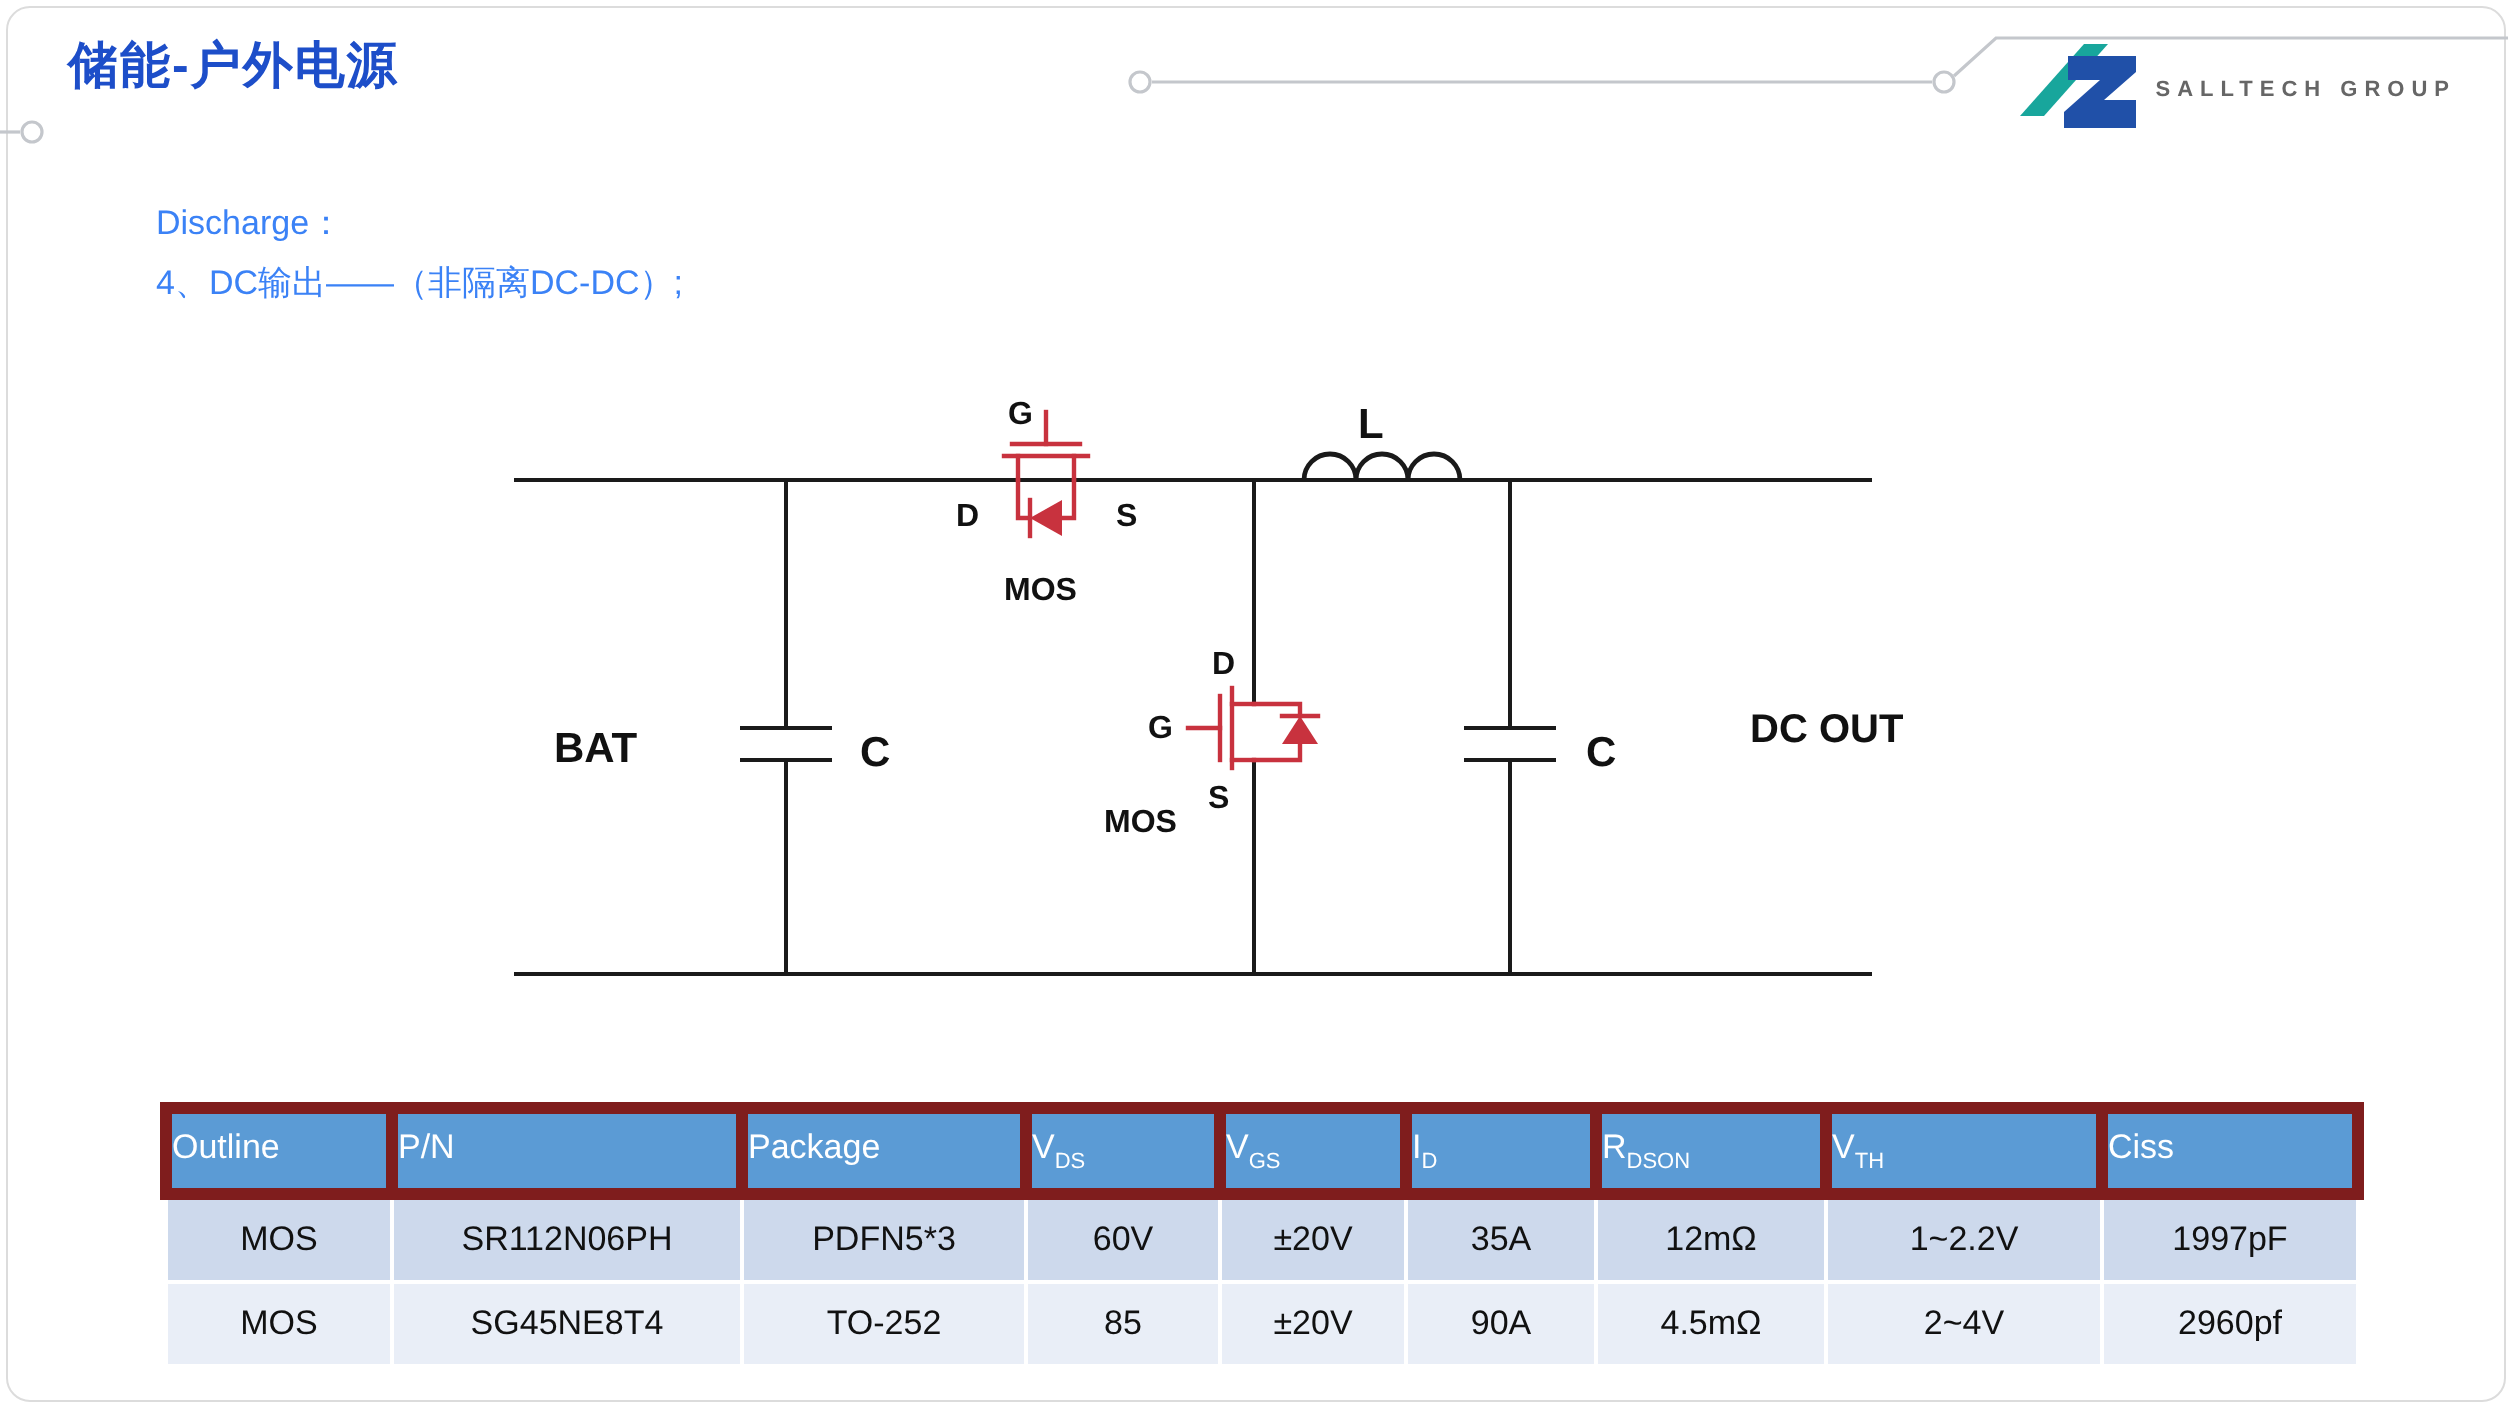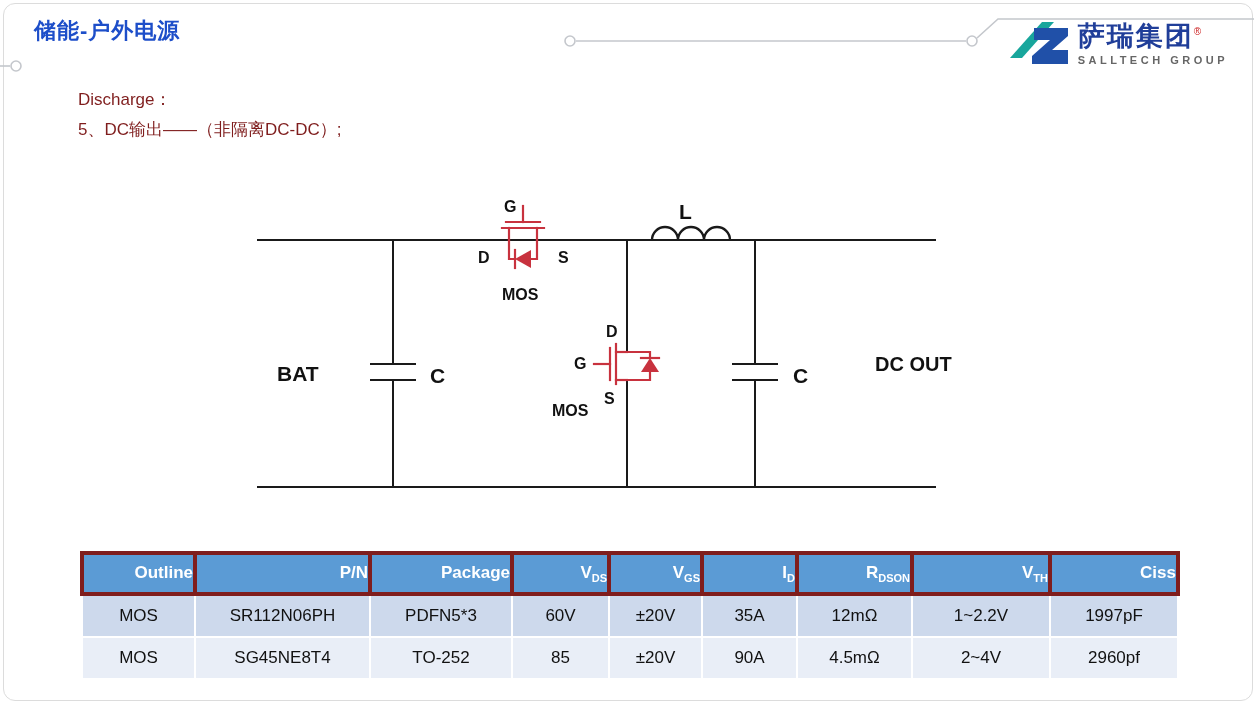--- a/index.html
+++ b/index.html
@@ -8,53 +8,53 @@
     background:#ffffff;
     font-family:"Liberation Sans", sans-serif;
   }
   .frame{
     position:absolute;inset:3px;border:1px solid #dcdcdc;border-radius:12px;
     pointer-events:none;
   }
   
   .slide-title{
     position:absolute;left:34px;top:16px;
-    font-size:22px;font-weight:bold;color:var(--title_blue);
+    font-size:25px;font-weight:bold;color:var(--title_blue);
     letter-spacing:1px;
   }
   .deco-svg{position:absolute;left:0;top:0;}
   .deco-line{stroke:var(--line_gray);stroke-width:1.6;fill:none;}
   .deco-circle{stroke:var(--line_gray);stroke-width:1.6;fill:#ffffff;}
   .logo{
     position:absolute;top:16px;right:28px;display:flex;align-items:center;gap:8px;
   }
   .logo-text-col{display:flex;flex-direction:column;align-items:flex-start;}
   .logo-cn{font-size:27px;font-weight:bold;color:var(--logo_text);letter-spacing:2px;line-height:1.1;}
   .logo-reg{font-size:10px;color:#cc2222;vertical-align:super;font-weight:normal;}
   .logo-en{font-size:11px;color:#666;letter-spacing:3.5px;margin-top:2px;font-weight:bold;}
   
-  .body-line{position:absolute;left:78px;font-size:17px;color:#7f1d1d;}
+  .body-line{position:absolute;left:78px;font-size:17px;color:#3b82f6;margin-top:12px;}
   .line1{top:88px;}
   .line2{top:118px;}
   
   .circuit{position:absolute;left:180px;top:160px;}
   .wire{stroke:var(--wire);stroke-width:2;fill:none;stroke-linecap:square;}
   .coil{stroke:var(--wire);stroke-width:2.4;fill:none;}
   .red{stroke:var(--mosfet_red);stroke-width:2.2;fill:none;stroke-linecap:square;}
   .redfill{fill:var(--mosfet_red);stroke:none;}
   .clabel{font-family:"Liberation Sans",sans-serif;font-weight:bold;fill:#111;}
   .sz21{font-size:21px;} .sz20{font-size:20px;} .sz16{font-size:16px;}
   
   .spec-table{
     position:absolute;left:80px;top:551px;width:1096px;
     border-collapse:collapse;table-layout:fixed;
   }
   .spec-table th{
-    background:var(--table_header);color:#fff;font-weight:bold;font-size:17px;
-    height:37px;text-align:right;border:4px solid #7f1d1d;padding:0;
+    background:var(--table_header);color:#fff;font-weight:normal;font-size:17px;
+    height:37px;text-align:left;border:6px solid #7f1d1d;padding:0;
   }
   .spec-table td{
     font-size:17px;color:#111;height:40px;text-align:center;
     border:2px solid #fff;padding:0;
   }
   .spec-table sub{font-size:11px;margin-top:14px;}
   .row-0 td{background:var(--row_a);}
   .row-1 td{background:var(--row_b);}
 </style>
 </head>
@@ -72,27 +72,26 @@
 </svg>
 
 <div class="slide-title">储能-户外电源</div>
 
 <div class="logo">
   <svg width="64" height="56" viewBox="0 0 64 56">
     <polygon points="4,42 36,6 48,6 16,42" fill="var(--logo_teal)"></polygon>
     <path d="M28 12 H62 V20 L46 34 H62 V48 H26 V40 L44 24 H28 Z" fill="var(--logo_blue)"></path>
   </svg>
   <div class="logo-text-col">
-    <div class="logo-cn"><span>萨瑞集团</span><span class="logo-reg">®</span></div>
     <div class="logo-en">SALLTECH GROUP</div>
   </div>
 </div>
 
 <div class="body-line line1">Discharge：</div>
-<div class="body-line line2">5、DC输出——（非隔离DC-DC）;</div>
+<div class="body-line line2">4、DC输出——（非隔离DC-DC）;</div>
 
 <svg class="circuit" width="840" height="370" viewBox="180 160 840 370">
 
   <path class="wire" d="M258 240 H935"></path>
   <path class="wire" d="M258 487 H935"></path>
 
   <path class="wire" d="M393 240 V364"></path>
   <path class="wire" d="M393 380 V487"></path>
   <path class="wire" d="M371 364 H415"></path>
   <path class="wire" d="M371 380 H415"></path>

